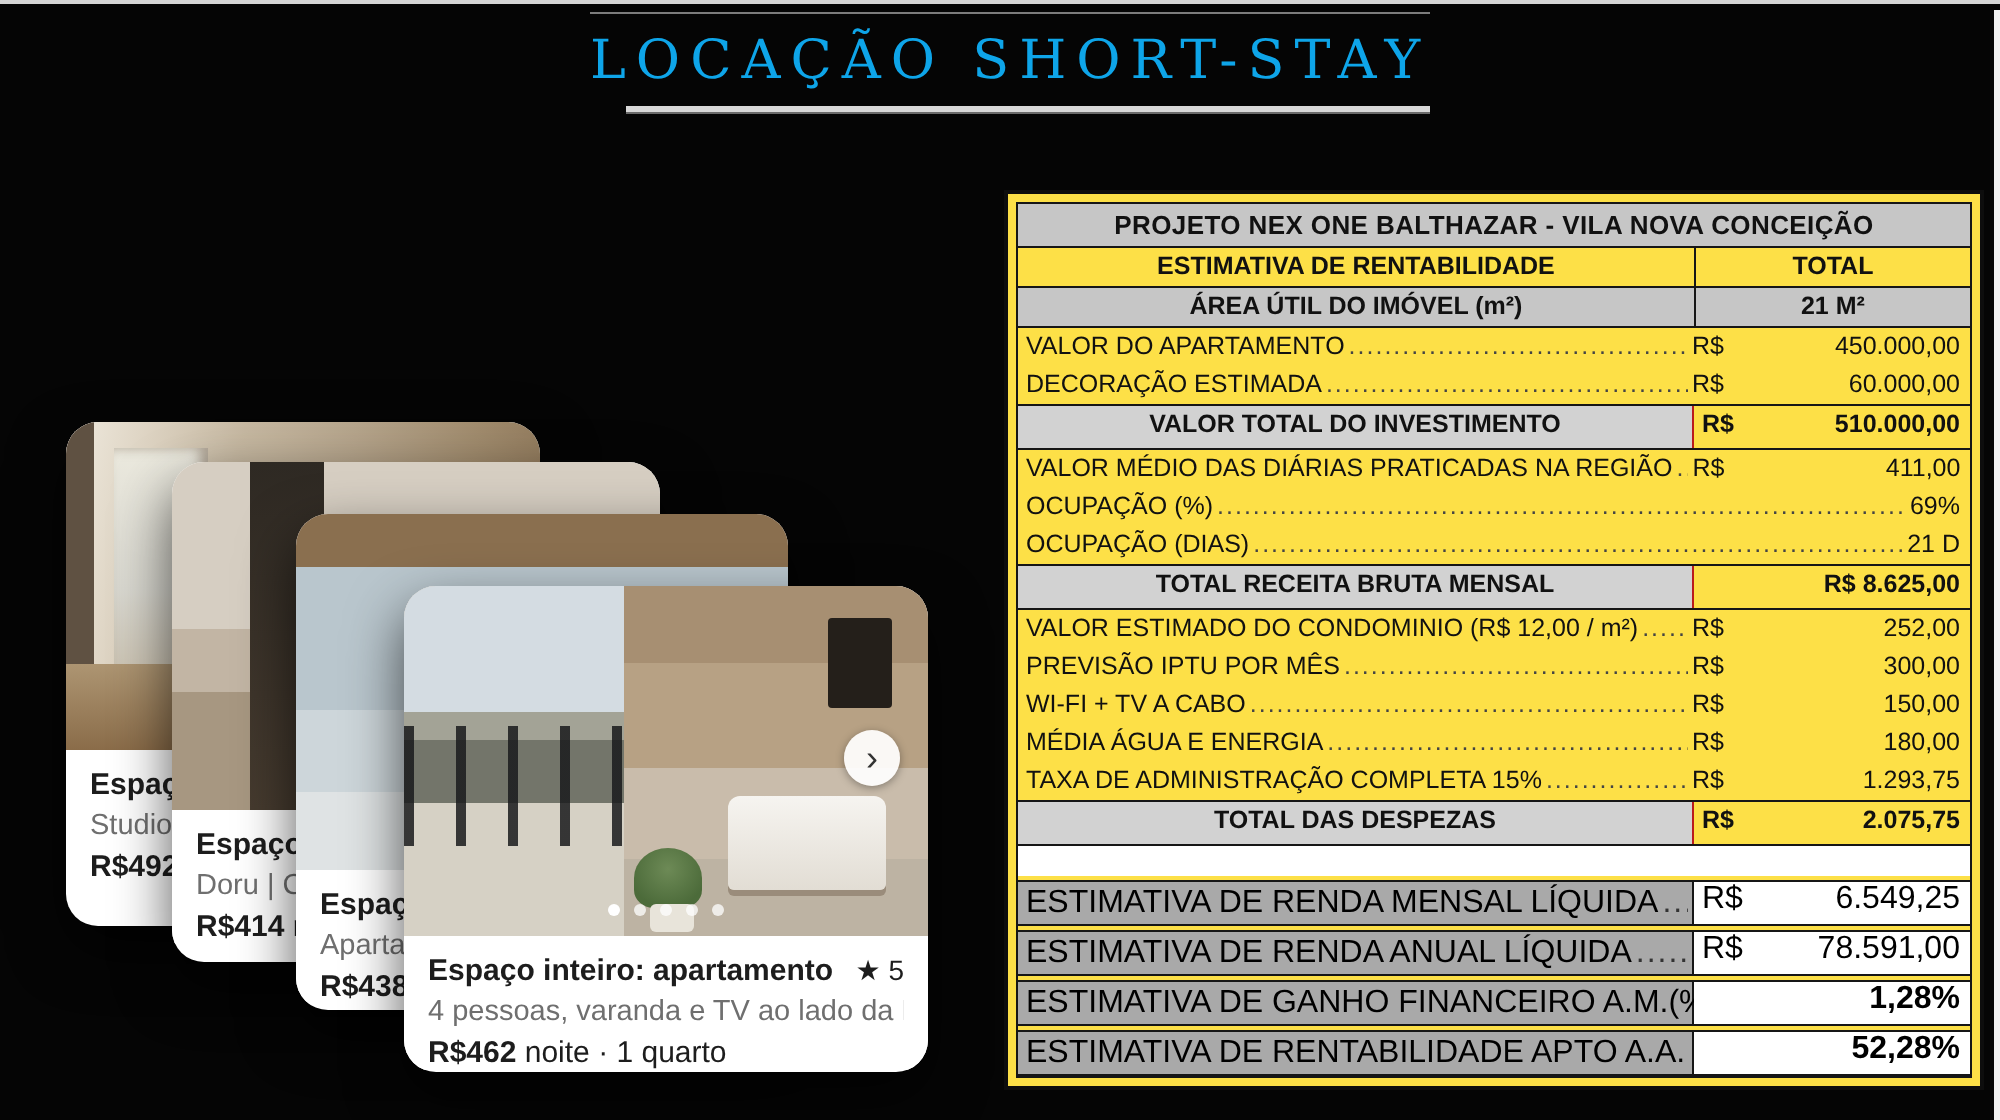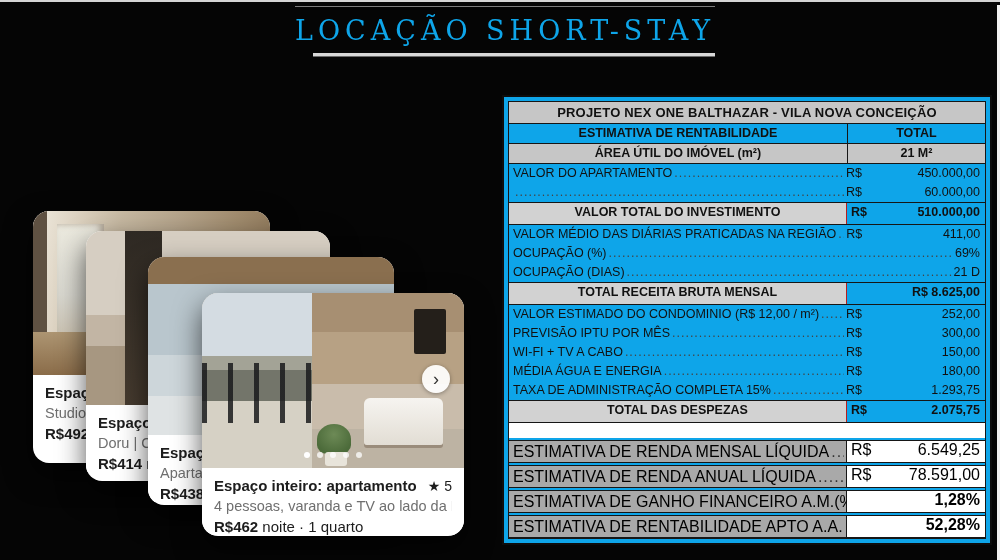--- a/index.html
+++ b/index.html
@@ -74,21 +74,21 @@
       background:radial-gradient(circle at 50% 35%,#6d8a56,#4c6b3a 75%);border-radius:50% 50% 30% 30%;}
   .p4-pot{position:absolute;left:47%;bottom:1%;width:22px;height:14px;background:#e8e4da;border-radius:3px;}
   .dots{position:absolute;bottom:10px;left:0;width:100%;display:flex;gap:7px;justify-content:center;}
   .dot{width:6px;height:6px;border-radius:50%;background:rgba(255,255,255,.75);}
   .dot:first-child{background:#fff;}
   .nextbtn{position:absolute;right:14px;top:72px;width:28px;height:28px;border-radius:50%;
       background:rgba(255,255,255,.92);display:flex;align-items:center;justify-content:center;
       font-size:18px;line-height:1;color:#333;box-shadow:0 1px 4px rgba(0,0,0,.35);cursor:pointer;}
 
   
-  .panel{position:absolute;left:502px;top:95px;width:490px;background:#0ea5e9;
+  .panel{position:absolute;left:502px;top:95px;width:490px;background:#fde047;
          border:2px solid #0d0d0d;padding:4px;box-sizing:border-box;}
   .ttable{border:1px solid #161616;display:flex;flex-direction:column;}
   .trow{display:flex;align-items:center;height:19px;line-height:19px;font-size:12.5px;color:#111;}
   .t-title{height:21px;background:#c6c6c6;justify-content:center;font-weight:bold;font-size:13px;
            border-bottom:1px solid #161616;letter-spacing:.2px;}
   .t-split .cell-l{width:71%;box-sizing:border-box;}
   .t-split .cell-v{width:29%;box-sizing:border-box;border-left:1px solid #161616;}
   .c{text-align:center;}
   .t-head{border-bottom:1px solid #161616;font-weight:bold;}
   .t-area{background:#c6c6c6;border-bottom:1px solid #161616;font-weight:bold;}
@@ -205,20 +205,21 @@
         <div class="cell-v c">21 M²</div>
       </div>
 
       <div class="trow t-data">
         <span class="lbl">VALOR DO APARTAMENTO</span>
           <span class="leader"></span>
           <span class="cur">R$</span>
           <span class="amt">450.000,00</span>
       </div>
       <div class="trow t-data">
+        <span class="lbl">DECORAÇÃO ESTIMADA</span>
           <span class="leader"></span>
           <span class="cur">R$</span>
           <span class="amt">60.000,00</span>
       </div>
 
       <div class="trow t-total">
         <div class="cell-l">VALOR TOTAL DO INVESTIMENTO</div>
         <div class="cell-v vflex">
             <span>R$</span>
             <span>510.000,00</span>

